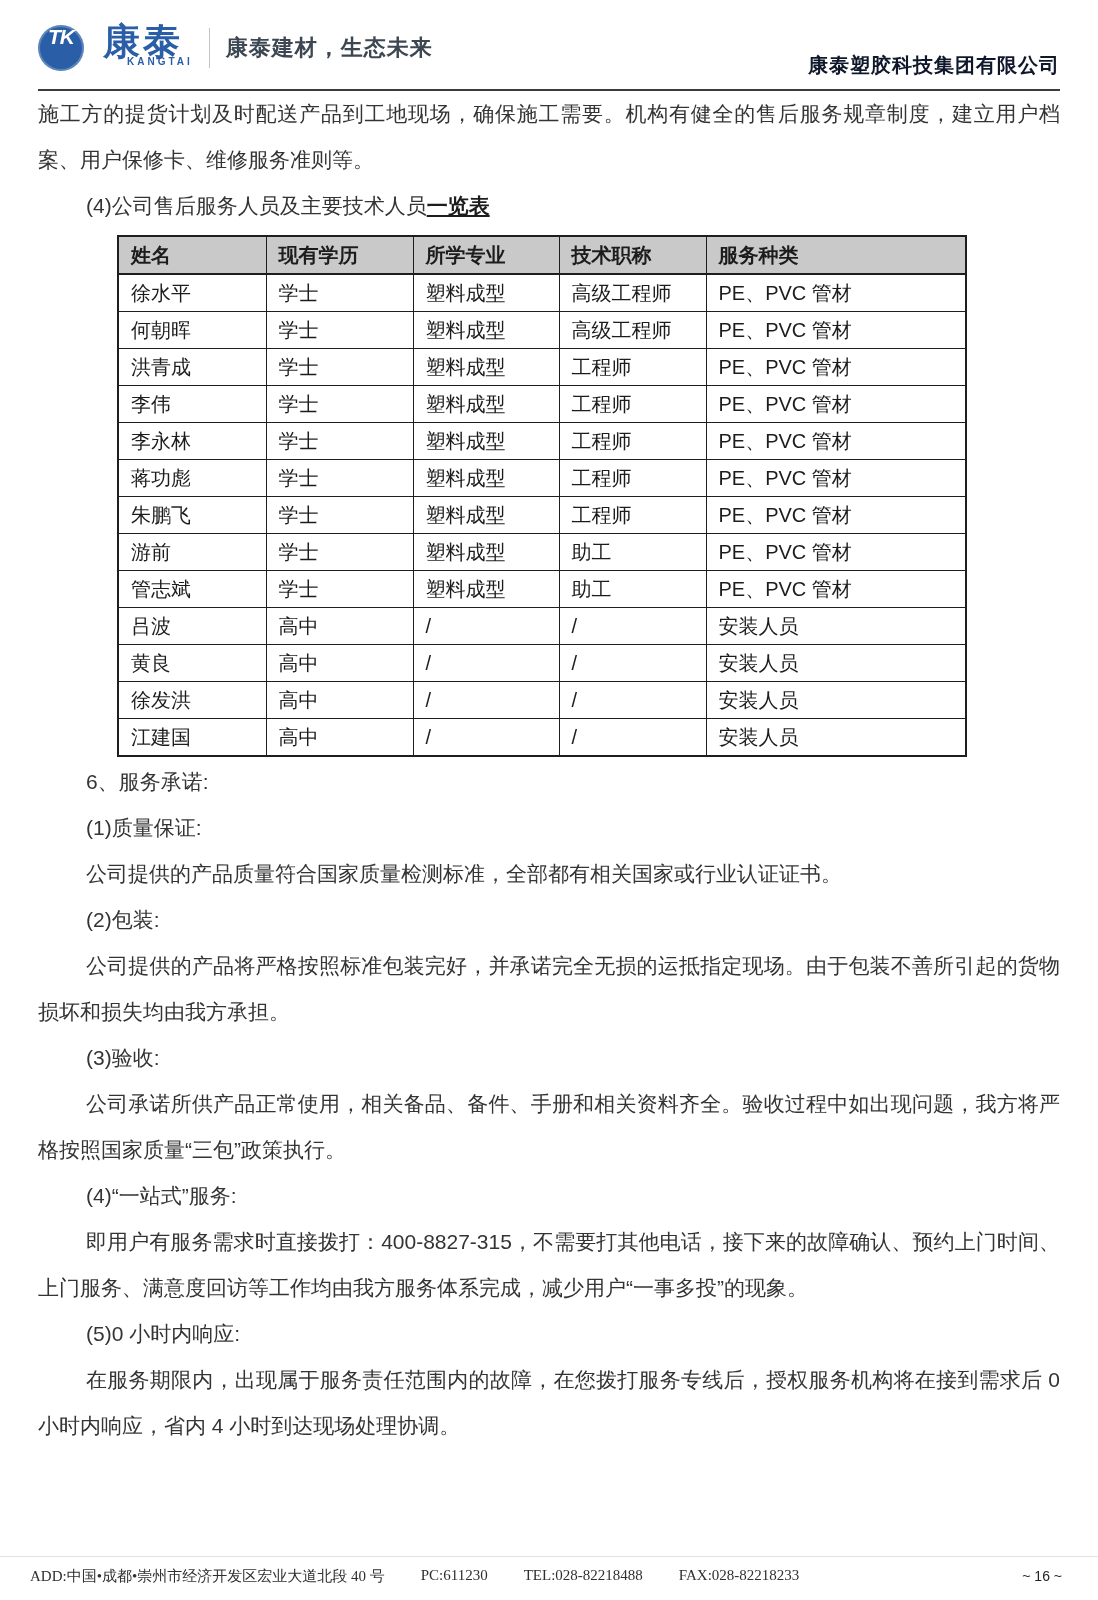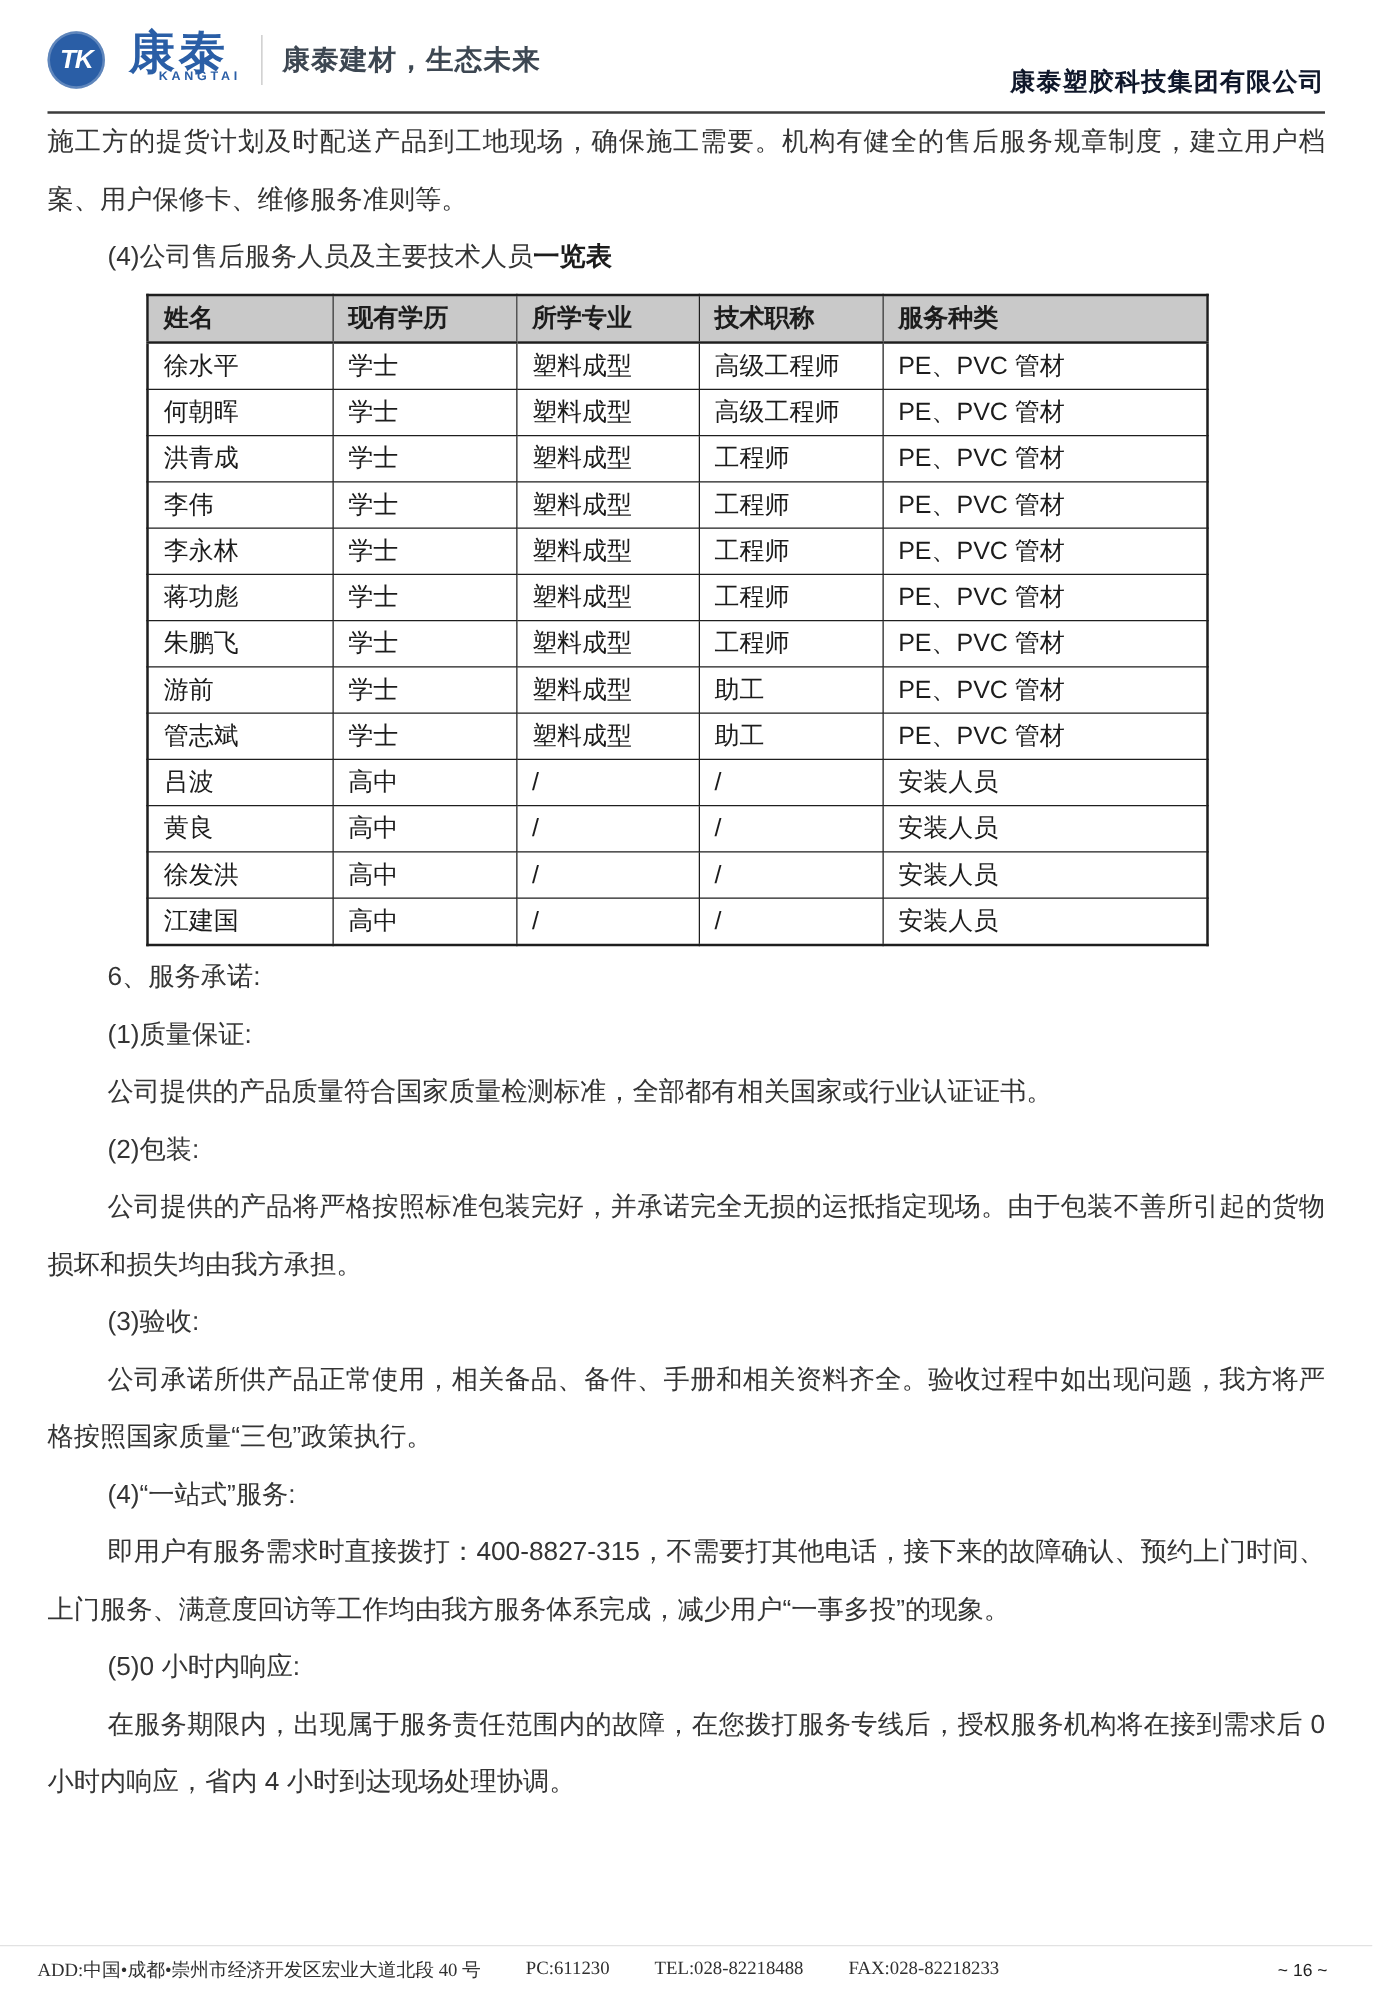--- a/index.html
+++ b/index.html
@@ -16,38 +16,38 @@
   
   .page-header { padding:16px 38px 0 38px; }
   .header-inner {
     display:flex; align-items:center;
     padding-bottom:10px;
     border-bottom:2px solid #3c3c3c;
   }
   .logo-circle {
     width:46px; height:46px; border-radius:50%;
     background:var(--brand,#2a5ea6);
-    color:#fff; display:flex; align-items:center; justify-content:center;
+    color:#fff; display:flex; justify-content:center;
     font-style:italic; font-weight:bold; font-size:21px;
     letter-spacing:-1px; flex:0 0 auto;
     box-shadow: inset 0 0 0 2px rgba(255,255,255,.25);
   }
   .brand { margin-left:9px; color:var(--brand,#2a5ea6); font-weight:bold; text-align:center; }
   .brand-cn { font-size:37px; line-height:28px; letter-spacing:3px; }
   .brand-en { font-size:10px; line-height:11px; letter-spacing:3px;margin-left:34px; }
   .vdiv { width:1px; height:40px; background:#c4c4c4; margin:0 16px; flex:0 0 auto; }
   .tagline { font-size:22px; font-weight:bold; color:#3d4752; letter-spacing:1px; }
   .company { margin-left:auto; font-size:20px; font-weight:bold; color:#0f172a; letter-spacing:1px;margin-top:36px; }
 
   
   .content { padding:0 38px; font-size:21px; line-height:46px; }
   .content p { margin:0; }
   .intro { margin-top:12px; text-align:justify; }
   .caption { text-indent:48px; }
-  .caption b { font-weight:bold; color:#1c1c1c; }
+  .caption b { font-weight:bold; color:#1c1c1c;text-decoration:underline; }
 
   
   table.personnel {
     border-collapse:collapse;
     table-layout:fixed;
     width:848px;
     margin:6px 0 2px 79px;
     font-size:20px;
     color:#1c1c1c;
     border:2px solid #1e1e1e;

